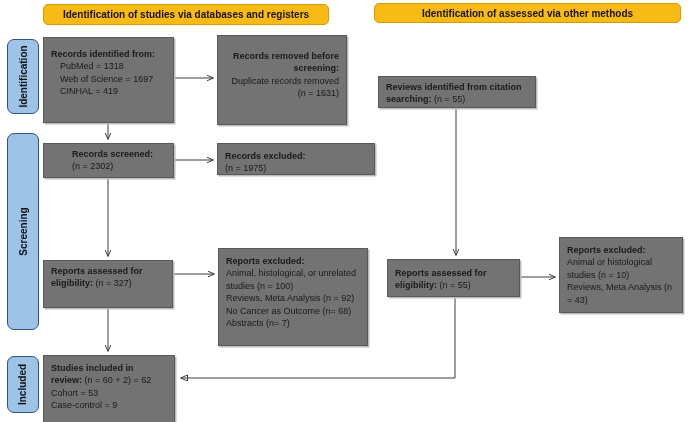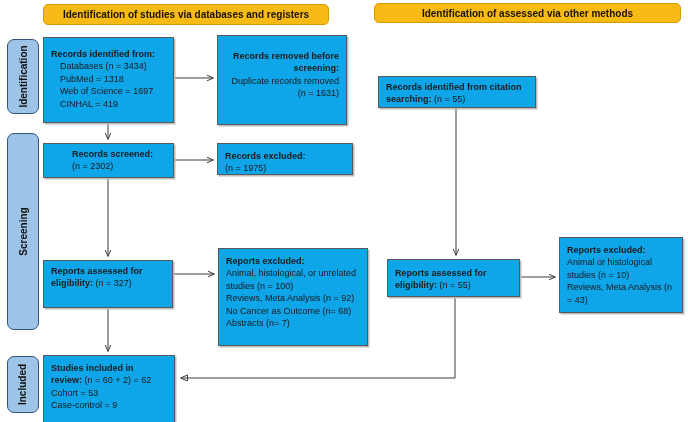--- a/index.html
+++ b/index.html
@@ -49,36 +49,36 @@
     font-weight: bold;
     font-size: 10px;
     color: #111;
   }
   .side-identification { left: 7px; top: 39px;  width: 32px; height: 75px; }
   .side-screening      { left: 7px; top: 133px; width: 32px; height: 197px; }
   .side-included       { left: 7px; top: 356px; width: 32px; height: 57px; }
 
   .box {
     position: absolute;
-    background: #0ea5e9;
+    background: #737373;
     border: 1px solid #595959;
     box-shadow: 1.5px 1.5px 0 #bcbcbc;
     padding: 6px 7px;
     font-size: 9px;
     line-height: 1.38;
     box-sizing: border-box;
   }
   .b { font-weight: bold; }
   .indent { padding-left: 9px; }
   .center { text-align: left; }
 
   .box-records-identified { left: 43px;  top: 37px;  width: 131px; height: 86px; padding-top: 10px; }
   .box-records-removed    { left: 217px; top: 35px;  width: 130px; height: 90px; padding-top: 14px; text-align: right; }
   .box-records-screened   { left: 43px;  top: 143px; width: 131px; height: 35px; padding-top: 4px; padding-left: 28px; }
-  .box-records-excluded   { left: 217px; top: 143px; width: 136px; height: 32px; }
+  .box-records-excluded   { left: 217px; top: 143px; width: 158px; height: 32px; }
   .box-assessed-db        { left: 43px;  top: 260px; width: 130px; height: 48px; padding-top: 4px; }
   .box-excluded-db        { left: 218px; top: 248px; width: 150px; height: 98px; }
   .box-included           { left: 43px;  top: 355px; width: 132px; height: 76px; }
   .box-citation           { left: 378px; top: 76px;  width: 158px; height: 32px; padding-top: 4px; }
   .box-assessed-other     { left: 387px; top: 259px; width: 133px; height: 38px; padding-top: 7px; }
   .box-excluded-other     { left: 559px; top: 237px; width: 124px; height: 76px; }
 
   svg.arrows {
     position: absolute;
     left: 0; top: 0;
@@ -122,21 +122,20 @@
   </div>
   <div class="side side-screening">
     <span>Screening</span>
   </div>
   <div class="side side-included">
     <span>Included</span>
   </div>
 
   <div class="box box-records-identified">
     <div class="b">Records identified from:</div>
-    <div class="indent">Databases (n = 3434)</div>
     <div class="indent">PubMed = 1318</div>
     <div class="indent">Web of Science = 1697</div>
     <div class="indent">CINHAL = 419</div>
   </div>
 
   <div class="box box-records-removed">
     <span class="b">Records removed before screening:</span>
     <div>Duplicate records removed (n = 1631)</div>
   </div>
 
@@ -162,21 +161,21 @@
     <div>Abstracts (n= 7)</div>
   </div>
 
   <div class="box box-included">
     <span class="b">Studies included in review:</span><span> (n = 60 + 2) = 62</span>
     <div>Cohort = 53</div>
     <div>Case-control = 9</div>
   </div>
 
   <div class="box box-citation">
-    <span class="b">Records identified from citation searching:</span><span> (n = 55)</span>
+    <span class="b">Reviews identified from citation searching:</span><span> (n = 55)</span>
   </div>
 
   <div class="box box-assessed-other">
     <span class="b">Reports assessed for eligibility:</span><span> (n = 55)</span>
   </div>
 
   <div class="box box-excluded-other">
     <div class="b">Reports excluded:</div>
     <div>Animal or histological studies (n = 10)</div>
     <div>Reviews, Meta Analysis (n = 43)</div>

